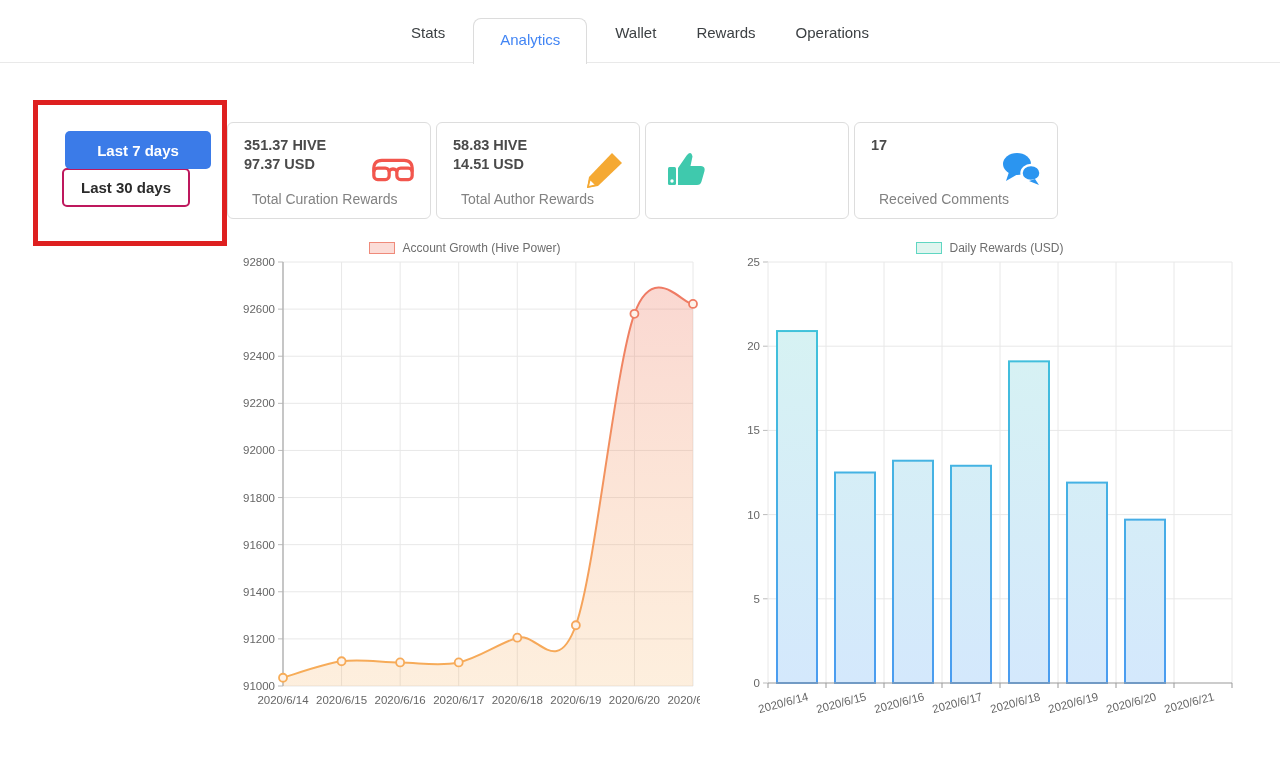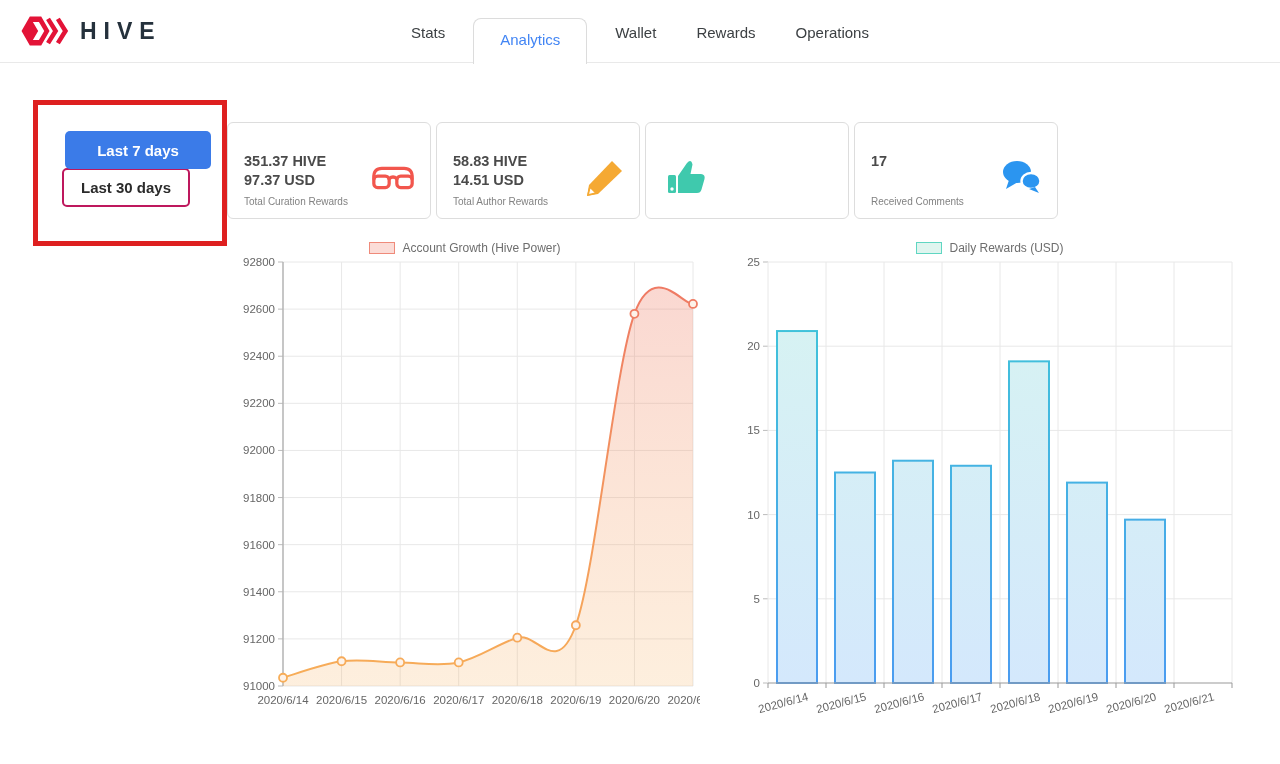--- a/index.html
+++ b/index.html
@@ -19,50 +19,40 @@
                   border:5px solid #de2020;z-index:6;pointer-events:none;}
   .btn-blue{position:absolute;left:65px;top:131px;width:146px;height:38px;background:#3b7be8;
             color:#fff;font-size:15px;font-weight:bold;border:none;border-radius:5px;z-index:5;
             font-family:inherit;cursor:pointer;}
   .btn-white{position:absolute;left:62px;top:168px;width:128px;height:39px;background:#fff;
              color:#2b2b2b;font-size:15px;font-weight:bold;border:2px solid #be185d;border-radius:5px;
              z-index:4;font-family:inherit;cursor:pointer;}
   
   .cards{position:absolute;left:227px;top:122px;display:flex;gap:5px;}
   .card{width:204px;height:97px;background:#fff;border:1px solid #ddd;border-radius:6px;
-        box-sizing:border-box;padding:29px 14px 11px 16px;display:flex;}
+        box-sizing:border-box;padding:13px 14px 11px 16px;display:flex;}
   .card-col{display:flex;flex-direction:column;flex:1;min-width:0;}
   .card-val{font-size:14.5px;font-weight:bold;color:#4a4a4a;line-height:19px;white-space:nowrap;}
-  .card-label{margin-top:auto;font-size:10px;color:#828282;white-space:nowrap;}
+  .card-label{margin-top:auto;font-size:14px;color:#828282;white-space:nowrap;margin-left:8px;}
   .card-icon{align-self:center;margin-left:4px;flex:none;}
   
   .chart{position:absolute;top:238px;}
   .chart-line{left:230px;width:470px;text-align:right;}
   .chart-bar{left:740px;width:500px;}
   .legend{height:20px;display:flex;align-items:center;justify-content:center;gap:7px;}
   .legend-swatch{width:26px;height:12px;border:1px solid #999;box-sizing:border-box;background:#eee;}
   .legend-label{font-size:12px;color:#6e6e6e;}
   svg text{font-family:"Liberation Sans",sans-serif;}
 </style>
 </head>
 <body>
 
 <div class="page">
 
   <div class="header">
-    <div class="logo">
-      <span style="display:flex;">
-        <svg width="50" height="36" viewBox="0 0 66 44">
-          <path d="M2 22 L13 3 L28 3 L39 22 L28 41 L13 41 Z M17 10 L25 10 L32 22 L25 34 L17 34 L24 22 Z" fill="#e31337" fill-rule="evenodd"></path>
-          <path d="M37 6 L47 22 L37 38" stroke="#e31337" stroke-width="6" fill="none"></path>
-          <path d="M50 6 L60 22 L50 38" stroke="#e31337" stroke-width="6" fill="none"></path>
-        </svg>
-      </span>
-      <span class="brand-text">HIVE</span>
-    </div>
     <div class="nav">
       <span class="tab">Stats</span>
       <span class="tab-active">Analytics</span>
       <span class="tab">Wallet</span>
       <span class="tab">Rewards</span>
       <span class="tab">Operations</span>
     </div>
   </div>
 
   <button class="btn-blue">Last 7 days</button>

